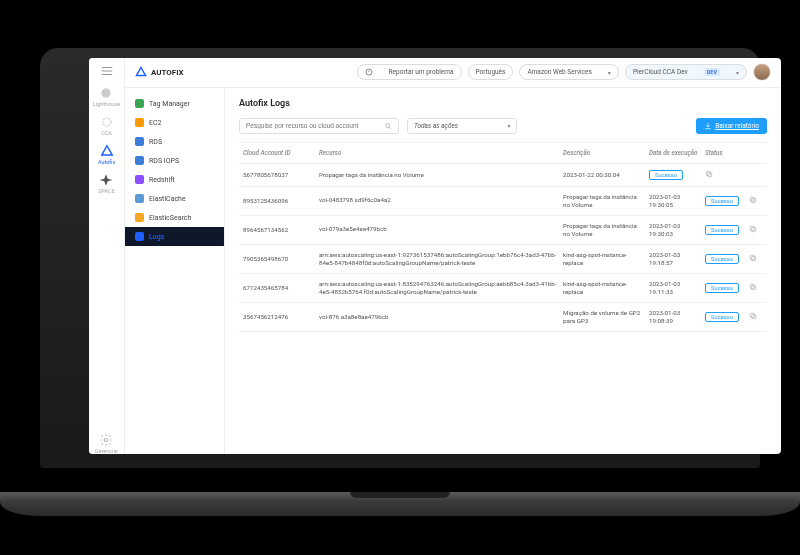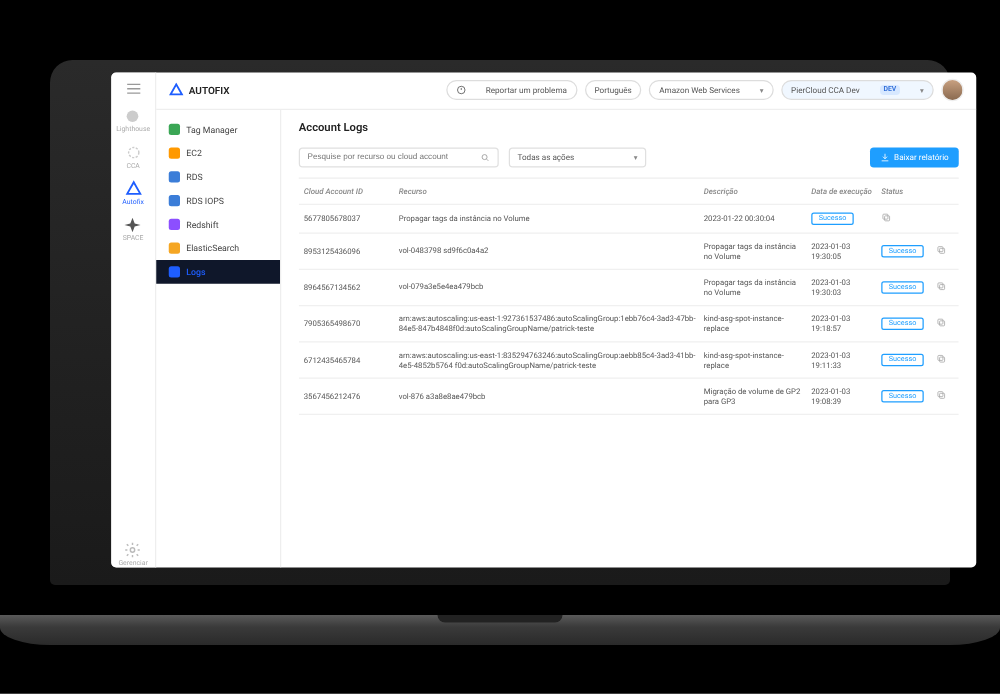--- a/index.html
+++ b/index.html
@@ -40,22 +40,22 @@
 .ic-red { background:#8c4fff; }
 .ic-cache { background:#5a9bd4; }
 .ic-es { background:#f5a623; }
 .ic-logs { background:#1e5eff; }
 
 .main { flex:1; padding:10px 14px; display:flex; flex-direction:column; min-height:0; }
 .page-title { font-size:9px; font-weight:600; color:#222; margin-bottom:10px; }
 .controls { display:flex; gap:8px; margin-bottom:8px; align-items:center; }
 .search { flex:0 0 160px; height:16px; border:1px solid #e0e0e0; border-radius:3px; display:flex; align-items:center; padding:0 6px; color:#999; gap:4px; }
 .search input { border:0; outline:0; font-size:6.5px; flex:1; background:transparent; }
-.select { height:16px; border:1px solid #e0e0e0; border-radius:3px; padding:0 6px; display:flex; align-items:center; gap:6px; font-size:6.5px; color:#555; cursor:pointer; min-width:110px; }
-.btn-primary { margin-left:auto; height:16px; background:#1e9eff; color:#fff; border-radius:3px; padding:0 8px; display:flex; align-items:center; gap:3px; font-size:6.5px; cursor:pointer; }
+.select { height:16px; border:1px solid #e0e0e0; border-radius:3px; padding:0 6px; display:flex; align-items:center; gap:6px; font-size:6.5px; color:#555; cursor:pointer; min-width:110px;font-style:italic; }
+.btn-primary { margin-left:auto; height:16px; background:#1e9eff; color:#fff; border-radius:3px; padding:0 8px; display:flex; align-items:center; gap:3px; font-size:6.5px; cursor:pointer;text-decoration:underline; }
 
 .table { flex:1; overflow:hidden; border-top:1px solid #eee; }
 .thead, .trow { display:grid; grid-template-columns: 70px 1fr 80px 50px 38px 14px; gap:6px; align-items:center; padding:6px 4px; border-bottom:1px solid #f0f0f0; }
 .thead { font-size:6.3px; color:#888; font-weight:500;font-style:italic; }
 .trow { font-size:6.2px; color:#555; }
 .trow .c2 { word-break:break-all; line-height:1.3; }
 .status { display:inline-block; padding:1px 5px; border:1px solid #1e9eff; color:#1e9eff; border-radius:2px; font-size:5.8px; }
 .copy { color:#aaa; cursor:pointer; }
 .rail-spacer { flex:1; }
 </style>
@@ -167,31 +167,35 @@
               </div>
             <div class="side-item">
                 <span class="side-ic ic-iops"></span>
                 <span>RDS IOPS</span>
               </div>
             <div class="side-item">
                 <span class="side-ic ic-red"></span>
                 <span>Redshift</span>
               </div>
             <div class="side-item">
+                <span class="side-ic ic-cache"></span>
+                <span>ElastiCache</span>
+              </div>
+            <div class="side-item">
                 <span class="side-ic ic-es"></span>
                 <span>ElasticSearch</span>
               </div>
             <div class="side-item active">
                 <span class="side-ic ic-logs"></span>
                 <span>Logs</span>
               </div>
           </div>
 
           <div class="main">
-            <div class="page-title">Account Logs</div>
+            <div class="page-title">Autofix Logs</div>
 
             <div class="controls">
               <div class="search">
                 <input placeholder="Pesquise por recurso ou cloud account" style="">
                 <span class="ic" style="width:8px;height:8px">
                     <svg viewBox="0 0 24 24" fill="none" stroke="#999" stroke-width="2">
                       <circle cx="11" cy="11" r="6"></circle>
                       <path d="M20 20l-4-4"></path>
                     </svg>
                   </span>

